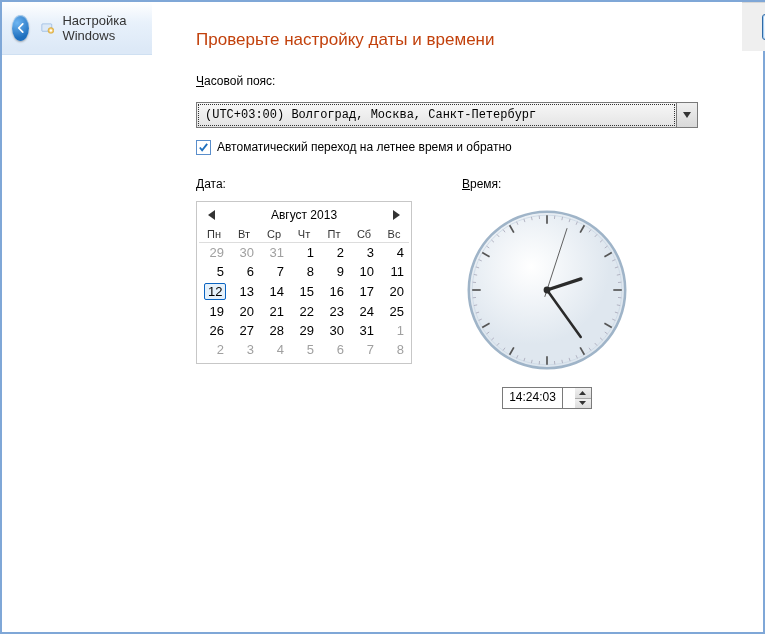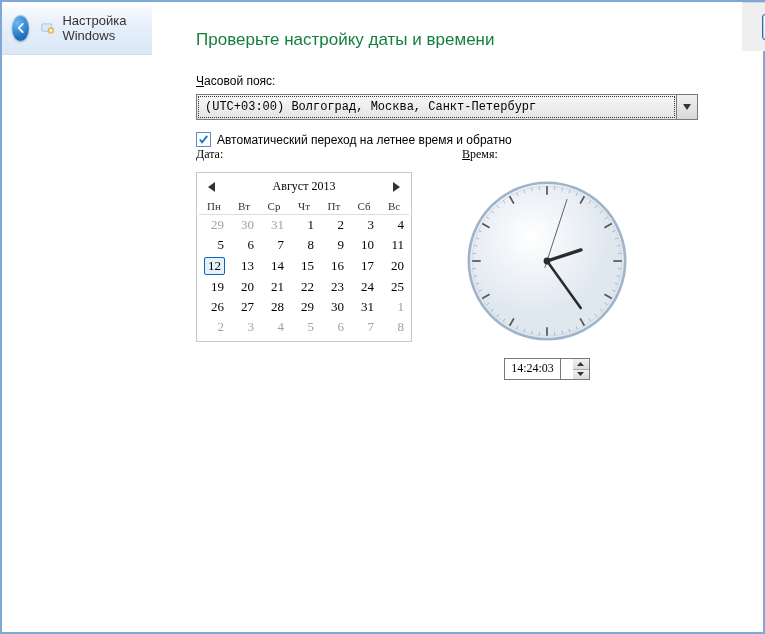--- a/index.html
+++ b/index.html
@@ -3,30 +3,30 @@
 <meta charset="utf-8">
 <style>
   html,body{margin:0;padding:0;font-family:"Segoe UI",Tahoma,sans-serif;font-size:12px;background:#fff;}
   .window{width:765px;height:634px;box-sizing:border-box;border:2px solid #7fa7d7;display:flex;flex-direction:row;}
   .header{background:linear-gradient(#ffffff,#e8f1fb 40%,#dde9f7 90%);border-bottom:1px solid #cfe0f2;height:52px;display:flex;align-items:center;padding:0 10px;}
   .back-btn{width:26px;height:26px;border-radius:50%;background:radial-gradient(circle at 30% 30%,#6fb6f2,#1e6fbe 70%);display:flex;align-items:center;justify-content:center;box-shadow:inset 0 1px 1px rgba(255,255,255,.6),0 1px 2px rgba(0,0,0,.3);cursor:pointer;}
   .back-btn svg{width:14px;height:14px;}
   .app-icon{width:20px;height:20px;margin:0 8px 0 12px;}
   .header-title{font-size:13px;color:#333;}
   .content{flex:1;padding:28px 44px 10px 44px;color:#000;}
-  h1.page-title{color:#15803d;font-weight:400;font-size:17px;margin:0 0 24px 0;}
-  .label-row{font-size:12px;margin-bottom:6px;}
+  h1.page-title{color:#c2410c;font-weight:400;font-size:17px;margin:0 0 24px 0;}
+  .label-row{font-size:12px;margin-bottom:14px;}
   .underline{text-decoration:underline;}
   .combo{width:500px;height:24px;display:flex;border:1px solid #7a7a7a;background:linear-gradient(#f7f7f7,#e4e4e4);font-size:12px;font-family:Liberation Mono, monospace;}
   .combo-text{flex:1;padding:3px 6px;border:1px dotted #333;margin:1px;}
   .combo-btn{width:20px;display:flex;align-items:center;justify-content:center;border-left:1px solid #7a7a7a;background:linear-gradient(#f0f0f0,#d9d9d9);}
-  .chk-row{margin-top:12px;display:flex;align-items:center;gap:6px;}
+  .chk-row{margin-top:12px;display:flex;align-items:flex-start;gap:6px;}
   .chk{width:13px;height:13px;border:1px solid #5a8ecb;background:#fff;display:flex;align-items:center;justify-content:center;}
   .chk svg{width:11px;height:11px;}
-  .columns{display:flex;gap:50px;font-family:Liberation Serif, serif;}
+  .columns{display:flex;margin-top:22px;gap:50px;}
   .col-label{margin-bottom:10px;font-size:12px;}
   
   .calendar{width:210px;border:1px solid #c7c7c7;background:#fff;padding:2px 2px 4px 2px;}
   .cal-head{display:flex;align-items:center;justify-content:space-between;padding:4px 6px;}
   .cal-nav{width:14px;height:14px;display:flex;align-items:center;justify-content:center;cursor:pointer;}
   .cal-title{font-size:12px;}
   table.cal{width:100%;border-collapse:collapse;table-layout:fixed;}
   table.cal th{font-weight:400;color:#333;font-size:11px;padding:2px 0;border-bottom:1px solid #ddd;}
   table.cal td{text-align:right;font-size:13px;padding:2px 5px;color:#000;}
   table.cal td.muted{color:#a0a0a0;}

